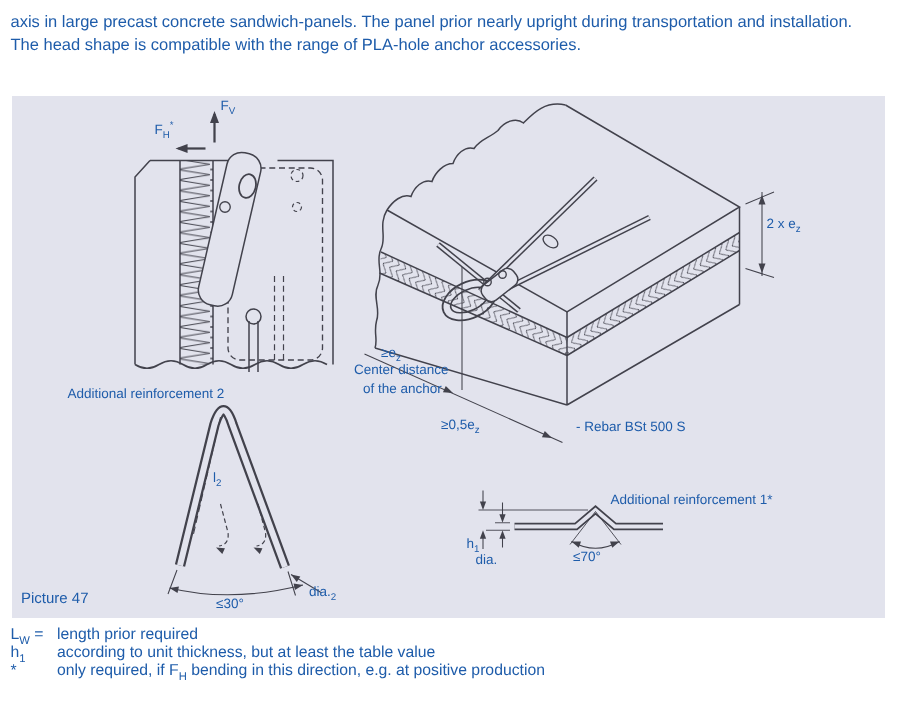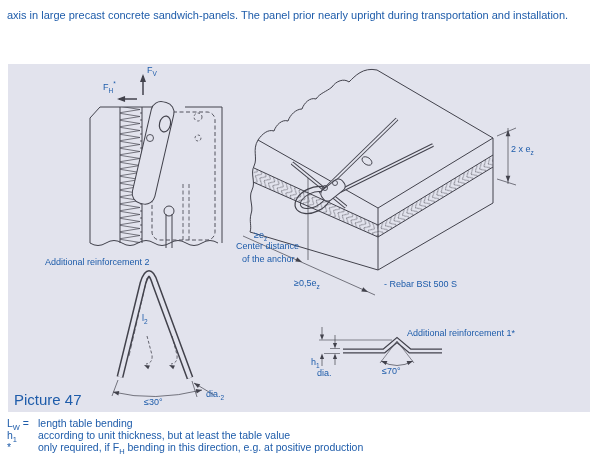--- a/index.html
+++ b/index.html
@@ -16,31 +16,32 @@
     position:absolute;left:8px;top:64px;width:582px;height:348px;
     background:#e2e3ed;
   }
   .panel svg{position:absolute;left:0;top:0;}
   .lbl{
     position:absolute;color:#1e5caa;font-size:9px;line-height:10px;
     white-space:nowrap;
   }
   .lbl sub{font-size:6.5px;}
   .lbl sup{font-size:6.5px;}
-  .pic{font-size:15px;}
+  .pic{font-size:10px;}
   .legend-row{position:absolute;left:0;width:606px;color:#1e5caa;font-size:10.5px;line-height:12px;}
   .legend-row .term{position:absolute;left:7px;white-space:nowrap;}
   .legend-row .def{position:absolute;left:38px;white-space:nowrap;}
   .legend-row sub{font-size:7.5px;}
 </style>
 </head>
 <body>
 
 <div class="intro">
   <div>axis in large precast concrete sandwich-panels. The panel prior nearly upright during transportation and installation.</div>
+  <div>The head shape is compatible with the range of PLA-hole anchor accessories.</div>
 </div>
 
 <div class="panel">
 
   <svg width="582" height="348" viewBox="0 0 582 348">
     <defs>
       <path id="arr" d="M0,0 L-7,-2.6 L-7,2.6 Z"></path>
       <pattern id="zzw" patternUnits="userSpaceOnUse" width="22" height="7">
         <path d="M0,0 L22,3.5 L0,7" fill="none" stroke="#42424c" stroke-width="0.7"></path>
       </pattern>
@@ -166,21 +167,21 @@
   <div class="lbl" style="left:399px;top:264px">Additional reinforcement 1*</div>
   <div class="lbl" style="left:303px;top:293px"><span>h</span><sub>1</sub></div>
   <div class="lbl" style="left:309px;top:304px">dia.</div>
   <div class="lbl" style="left:374px;top:302px">≤70°</div>
 
   <div class="lbl pic" style="left:6px;top:331px">Picture 47</div>
 </div>
 
 <div class="legend-row" style="top:417px">
   <span class="term"><span>L</span><sub>W</sub><span> =</span></span>
-  <span class="def"><span>length table bending</span><sub></sub><span></span></span>
+  <span class="def"><span>length prior required</span><sub></sub><span></span></span>
 </div>
 <div class="legend-row" style="top:429px">
   <span class="term"><span>h</span><sub>1</sub><span></span></span>
   <span class="def"><span>according to unit thickness, but at least the table value</span><sub></sub><span></span></span>
 </div>
 <div class="legend-row" style="top:441px">
   <span class="term"><span>*</span><sub></sub><span></span></span>
   <span class="def"><span>only required, if F</span><sub>H</sub><span> bending in this direction, e.g. at positive production</span></span>
 </div>
 

